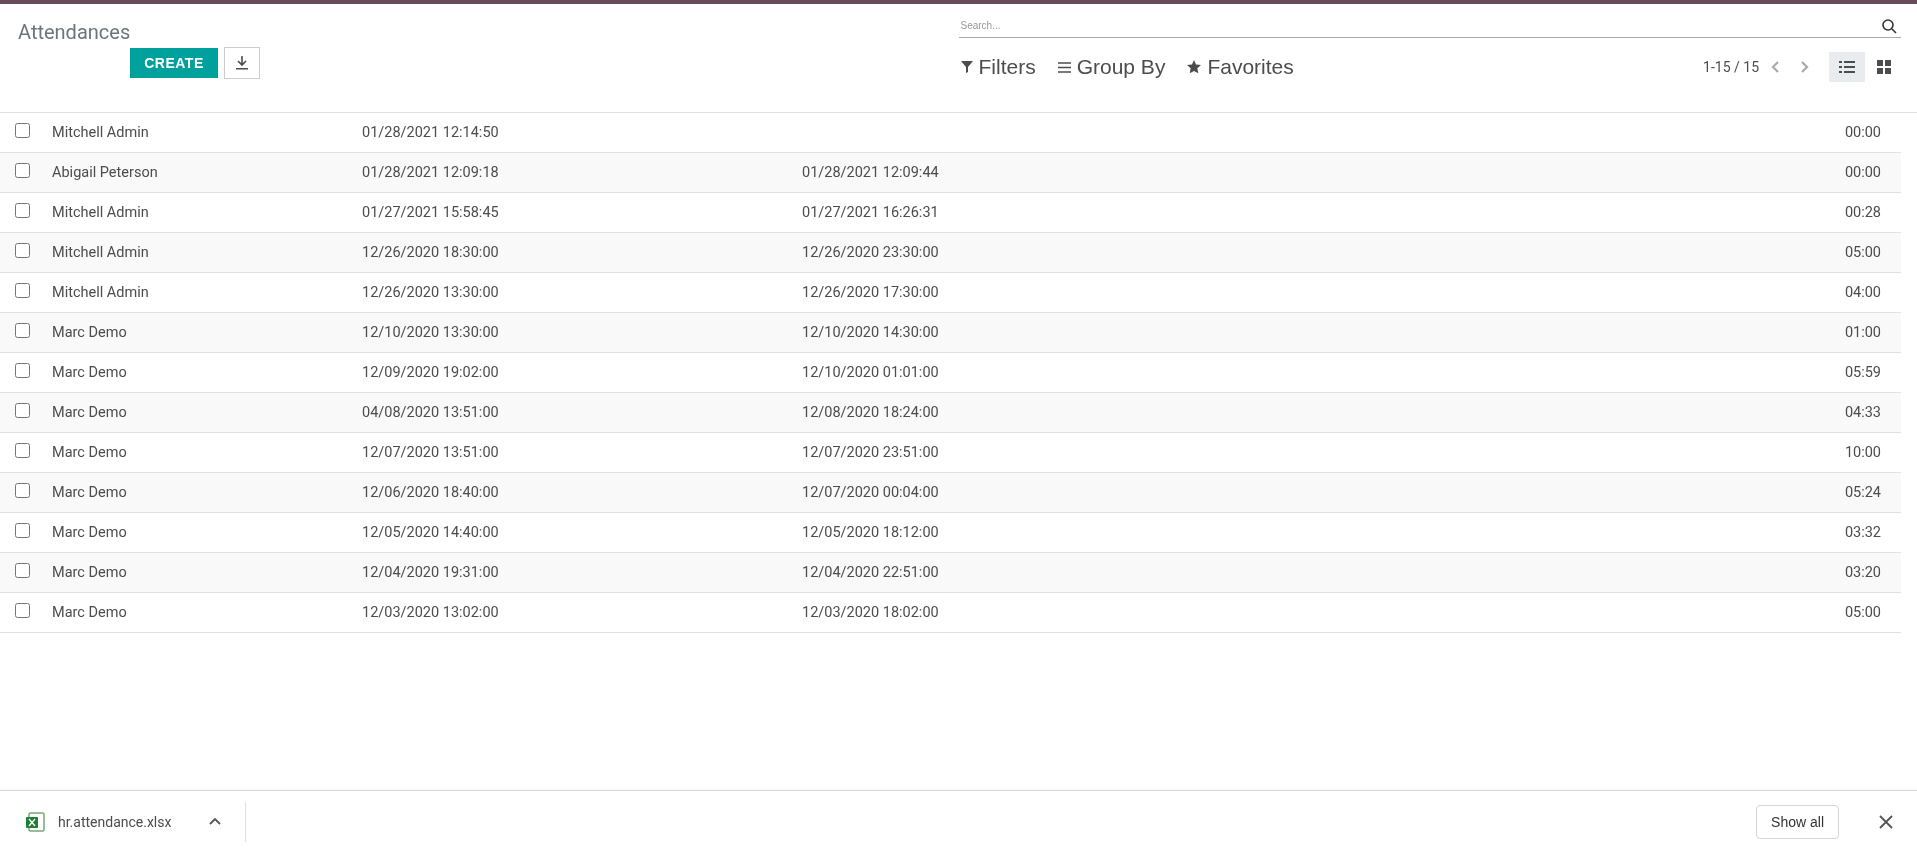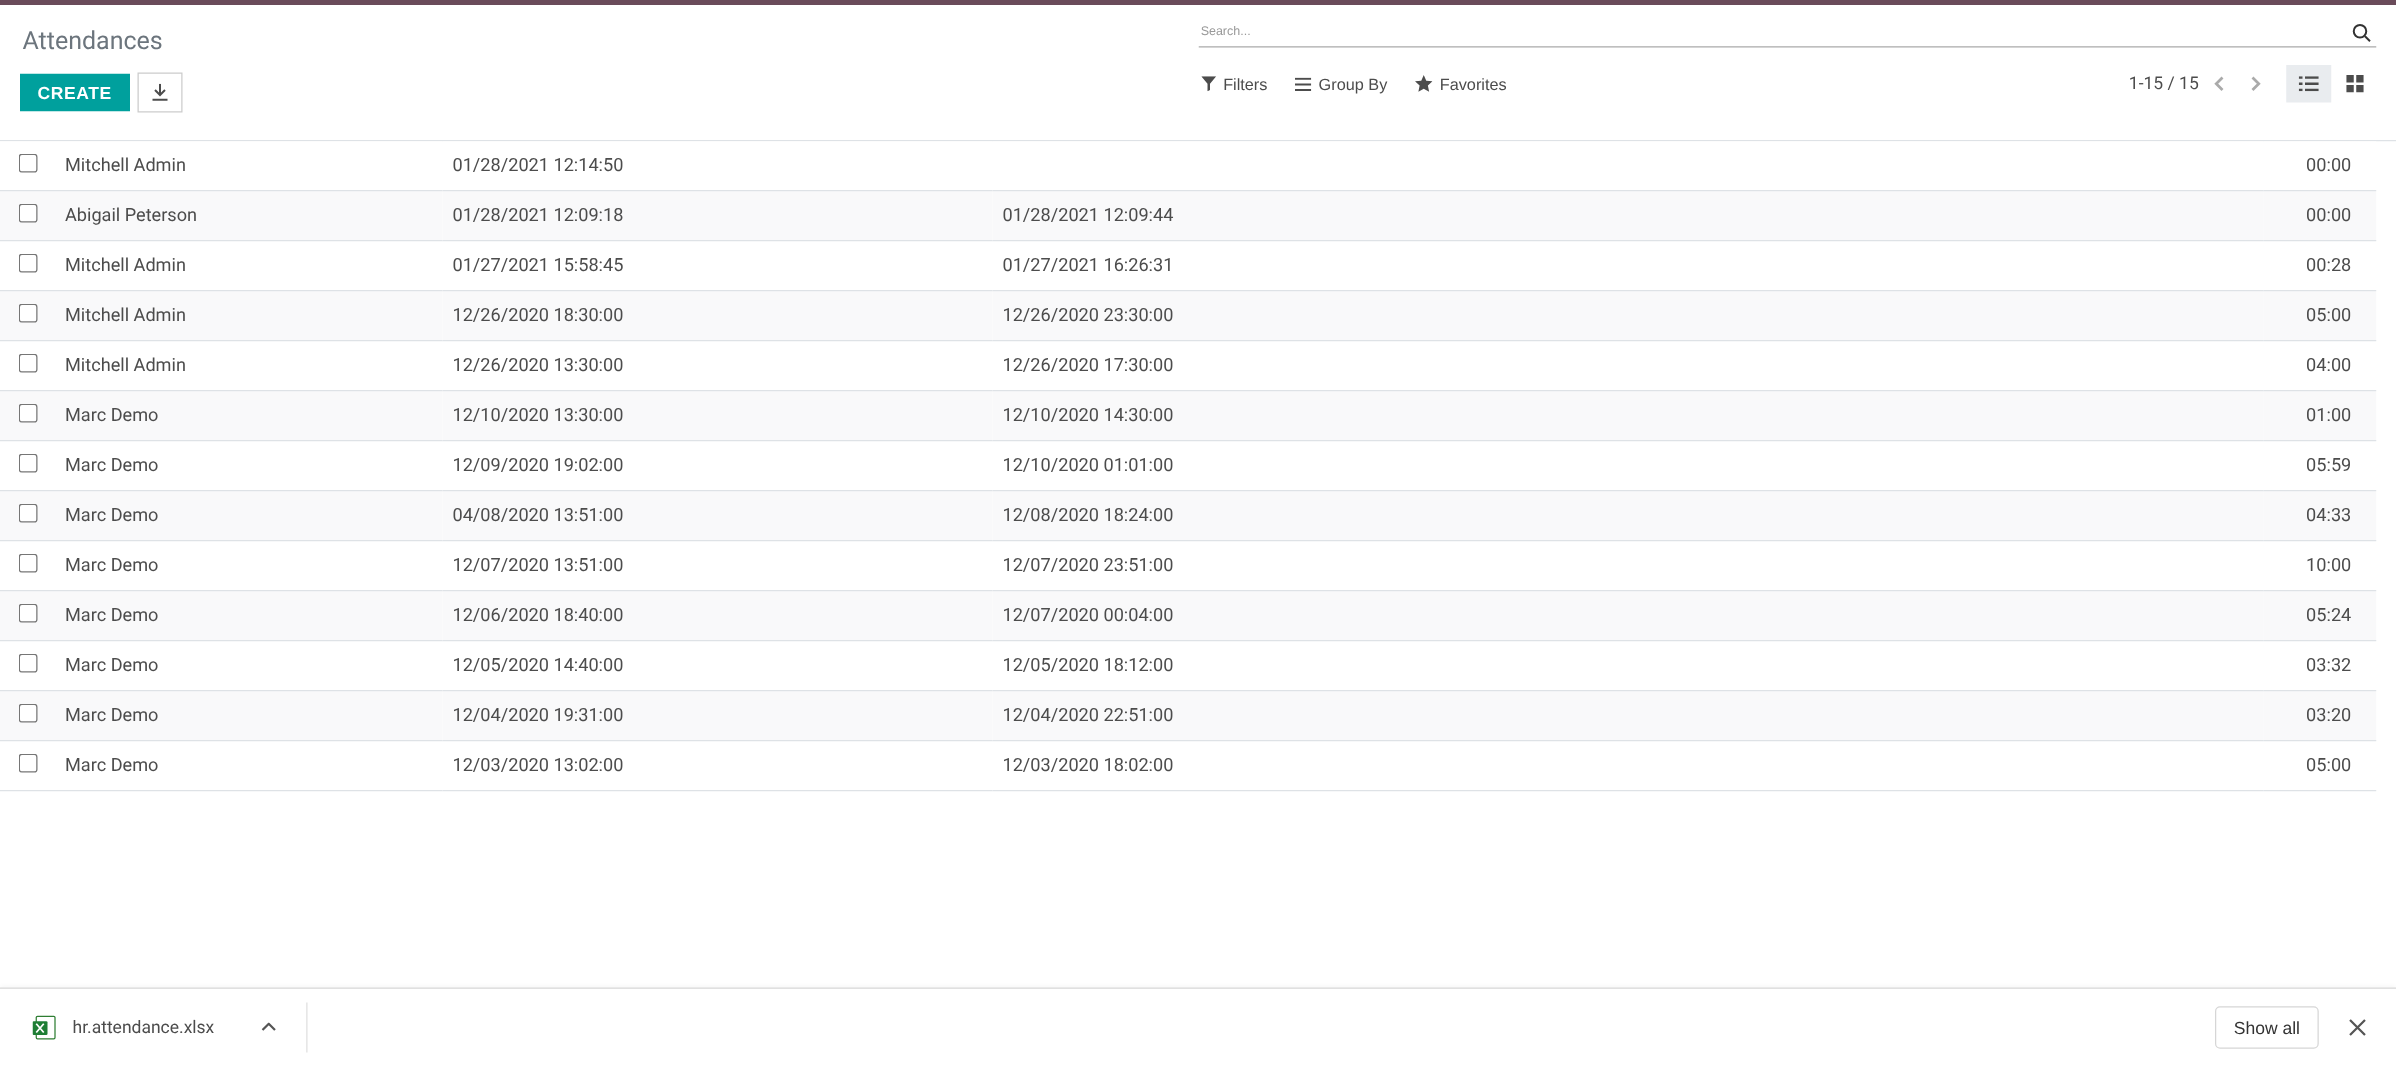--- a/index.html
+++ b/index.html
@@ -19,21 +19,21 @@
     width: 100%;
   }
   .control-panel {
     display: flex;
     padding: 10px 16px 0 16px;
     min-height: 108px;
   }
   .cp-left {
     flex: 1;
     display: flex;
-    flex-direction: column;
+    flex-direction: row;
   }
   .cp-right {
     flex: 1;
     display: flex;
     flex-direction: column;
   }
   .breadcrumb {
     font-size: 20px;
     color: #6c757d;
     padding: 6px 0 14px 2px;
@@ -96,21 +96,21 @@
     display: flex;
     gap: 22px;
     padding-left: 2px;
   }
   .filter-btn {
     display: flex;
     align-items: center;
     gap: 6px;
     color: #4c4c4c;
     cursor: pointer;
-    font-size: 13px;
+    font-size: 21px;
     background: none;
     border: none;
   }
   .pager-views {
     display: flex;
     gap: 14px;
   }
   .pager {
     display: flex;
     align-items: center;
@@ -193,20 +193,21 @@
     bottom: 0;
     left: 0;
     right: 0;
     height: 62px;
     border-top: 1px solid #d6d6d6;
     background: #fff;
     display: flex;
     align-items: center;
     padding: 0 16px;
     box-shadow: 0 -1px 4px rgba(0,0,0,0.04);
+    gap: 16px;
   }
   .download-chip {
     display: flex;
     align-items: center;
     gap: 12px;
     padding: 6px 10px;
     cursor: pointer;
     border-right: 1px solid #e0e0e0;
     padding-right: 24px;
     height: 40px;

